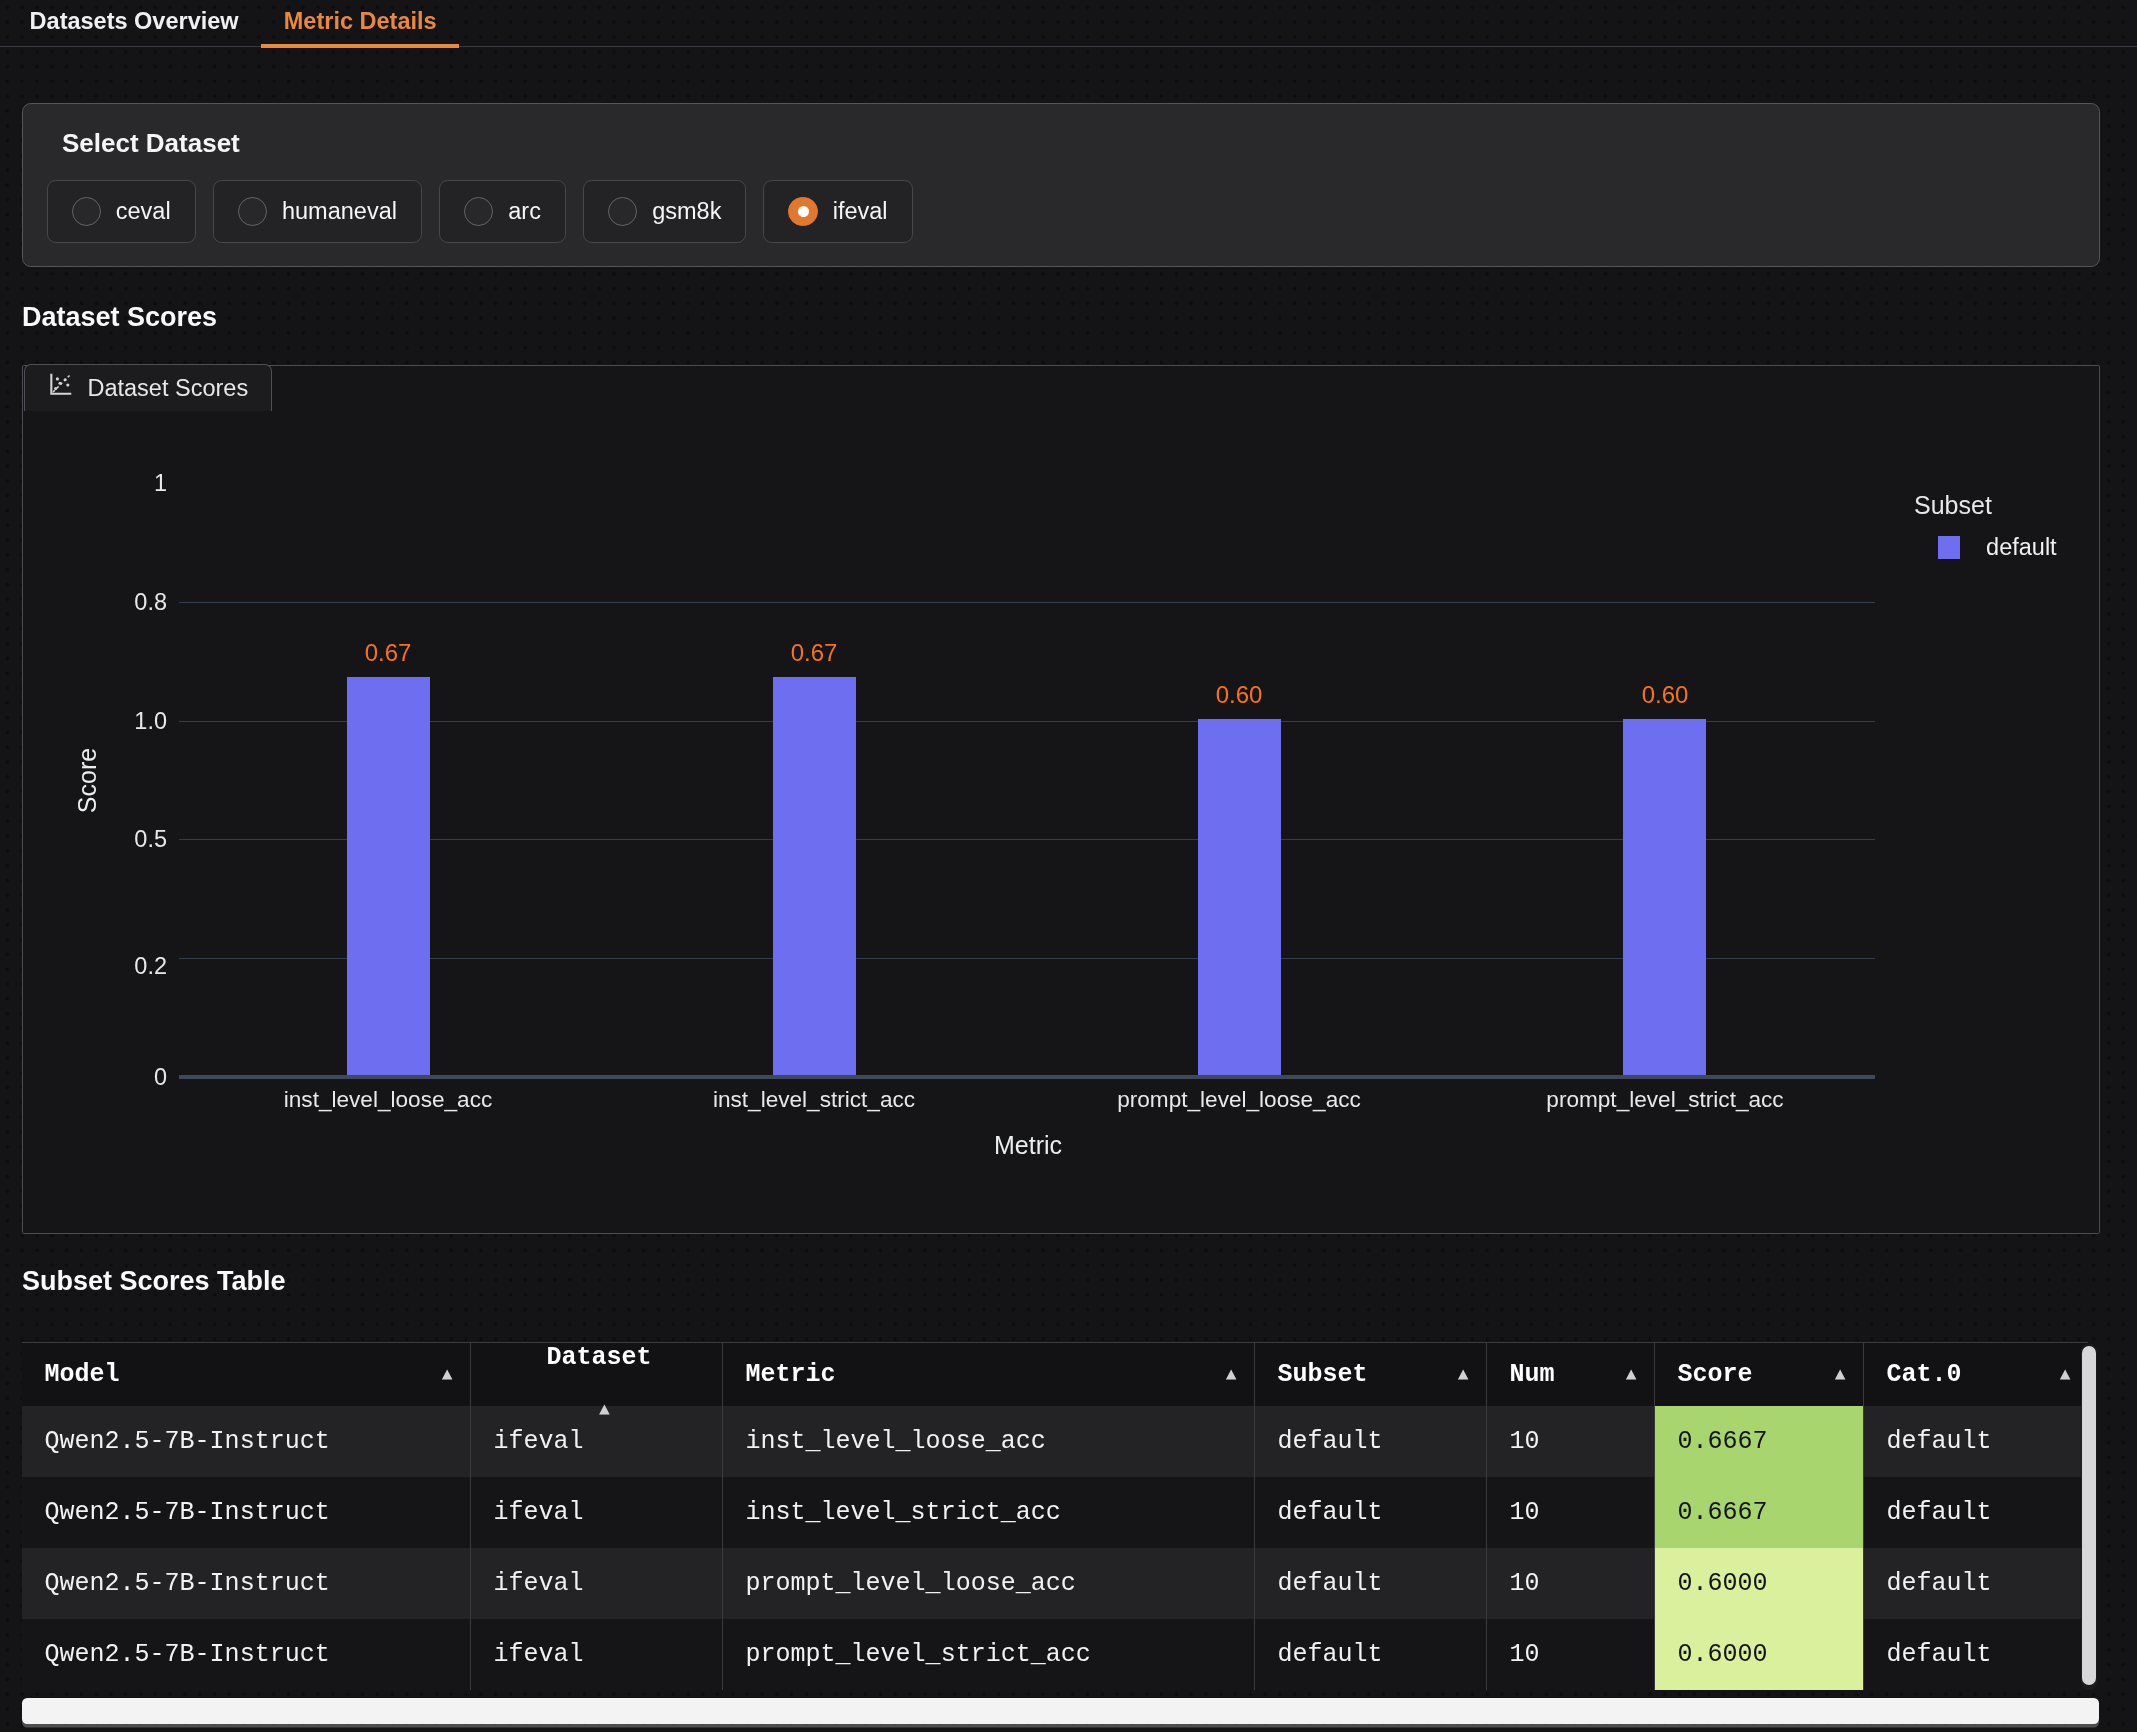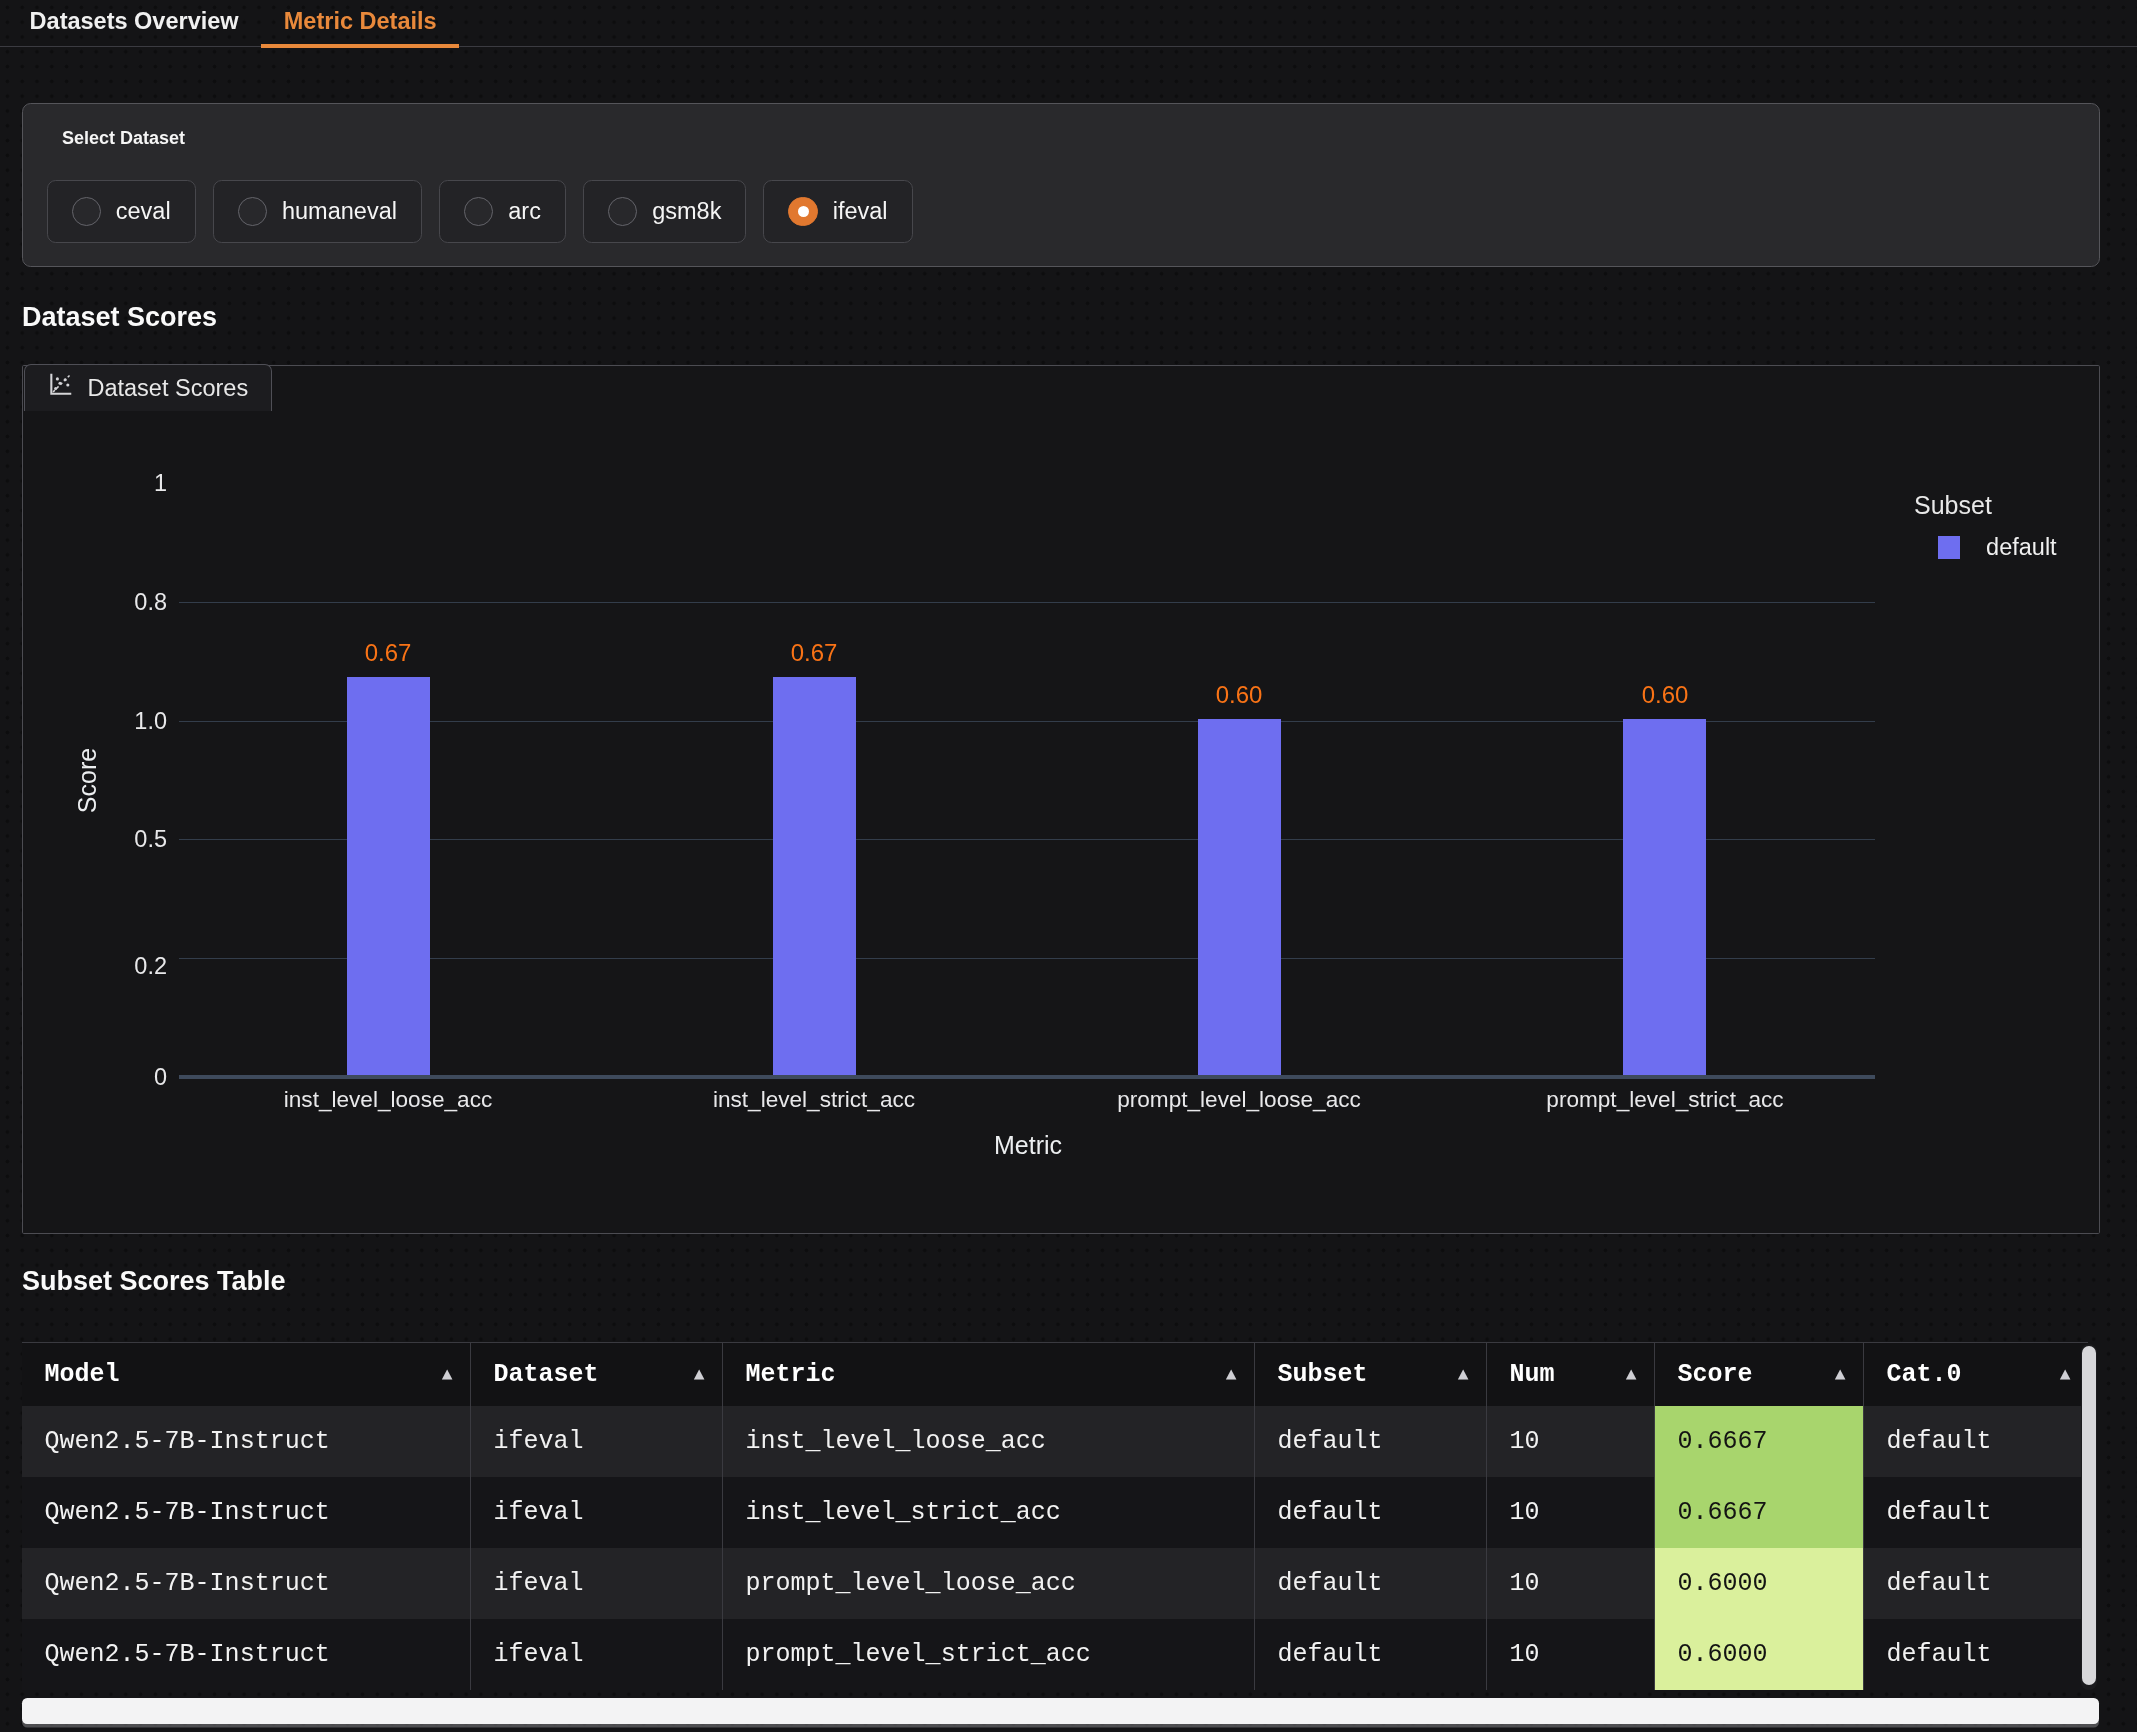--- a/index.html
+++ b/index.html
@@ -15,21 +15,21 @@
   }
   
   .tab-bar { position:absolute; left:0; top:0; width:2138px; height:47px;
     border-bottom:1.7px solid #3b3b41; display:flex; padding-left:7px; }
   .tab { display:flex; align-items:center; padding:0 22.6px; font-size:23.5px; font-weight:600;
     color:#f0f0f0; cursor:pointer; border-bottom:4.3px solid transparent; margin-bottom:-1.7px; }
   .tab.active { color:#e9893b; border-bottom-color:#e9893b; }
   
   .select-panel { position:absolute; left:22px; top:103px; width:2078px; height:164px;
     background:#29292c; border:1.7px solid #55555a; border-radius:8.7px; }
-  .select-title { position:absolute; left:39px; top:24px; font-size:18px; font-weight:600; color:#f5f5f5; }
+  .select-title { position:absolute; left:39px; top:24px; font-size:26px; font-weight:600; color:#f5f5f5; }
   .radio-row { position:absolute; left:23.5px; top:76px; display:flex; gap:17px; }
   .radio-pill { display:flex; align-items:center; gap:14.8px; height:63px; padding:0 24px;
     background:#232326; border:1.7px solid #47474c; border-radius:8.7px; cursor:pointer; }
   .radio-circle { width:29.5px; height:29.5px; border-radius:50%; border:1.7px solid #64646a; background:#28282b;
     display:flex; align-items:center; justify-content:center; flex:0 0 auto; }
   .radio-circle.selected { border-color:#e1782f; background:#e1782f; }
   .radio-dot { width:11.3px; height:11.3px; border-radius:50%; background:#ffffff; }
   .radio-label { font-size:23.5px; color:#f5f5f5; }
   
   .section-h { position:absolute; left:22px; font-size:27px; font-weight:700; color:#fafafa; }
@@ -167,21 +167,21 @@
 </div>
 
 <div class="section-h" style="top:1266px;">Subset Scores Table</div>
 
 <div class="table">
   <div class="t-header">
       <div class="t-hcell" style="width: 448px;">
         <span>Model</span>
         <span class="sort-arrow">▲</span>
       </div>
-      <div class="t-hcell" style="width: 252px;">
+      <div class="t-hcell" style="width: 252px; flex-direction: column;">
         <span>Dataset</span>
         <span class="sort-arrow">▲</span>
       </div>
       <div class="t-hcell" style="width: 532px;">
         <span>Metric</span>
         <span class="sort-arrow">▲</span>
       </div>
       <div class="t-hcell" style="width: 232px;">
         <span>Subset</span>
         <span class="sort-arrow">▲</span>

